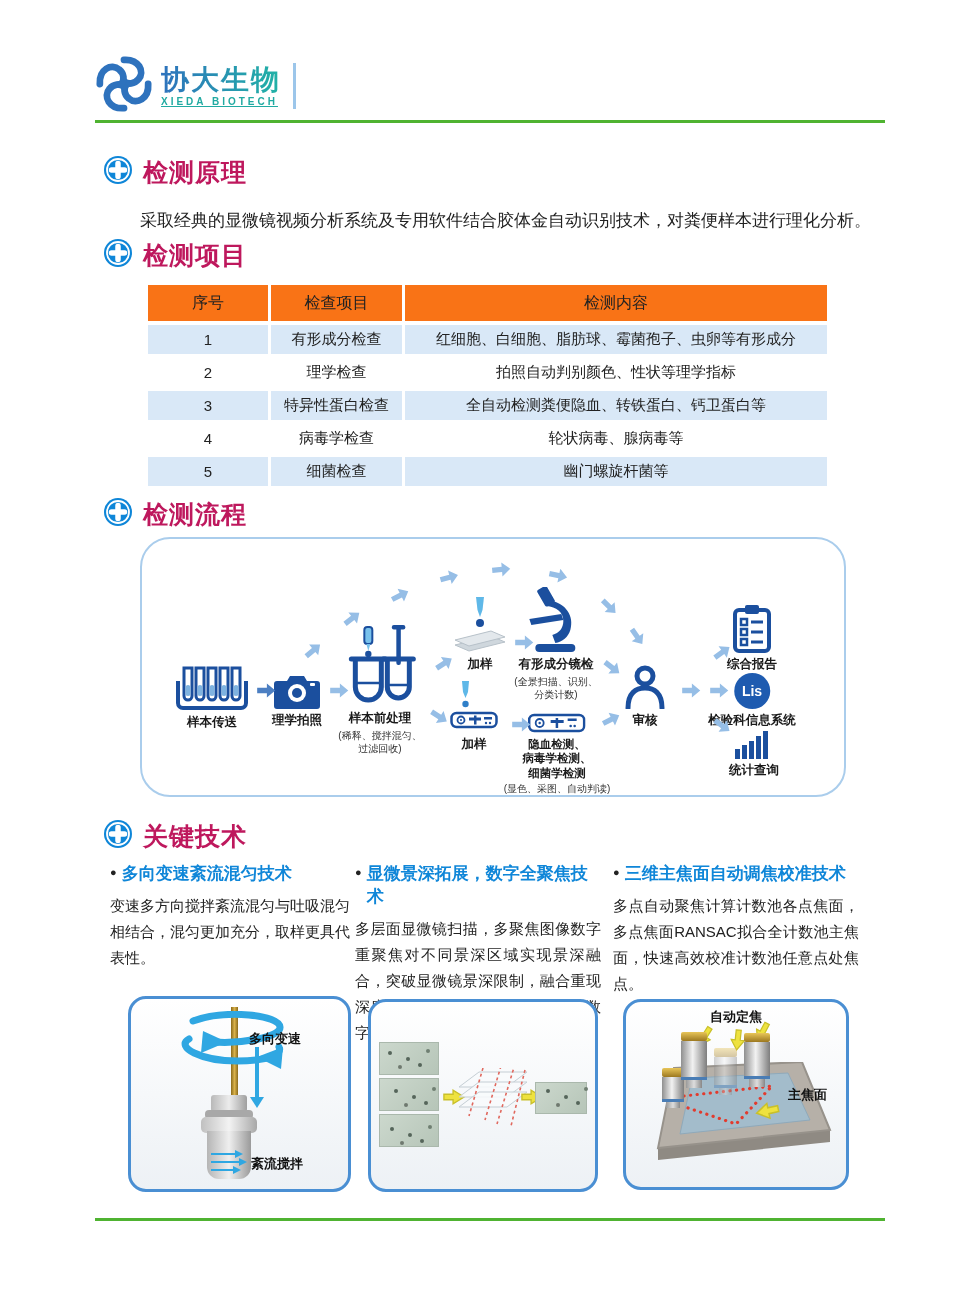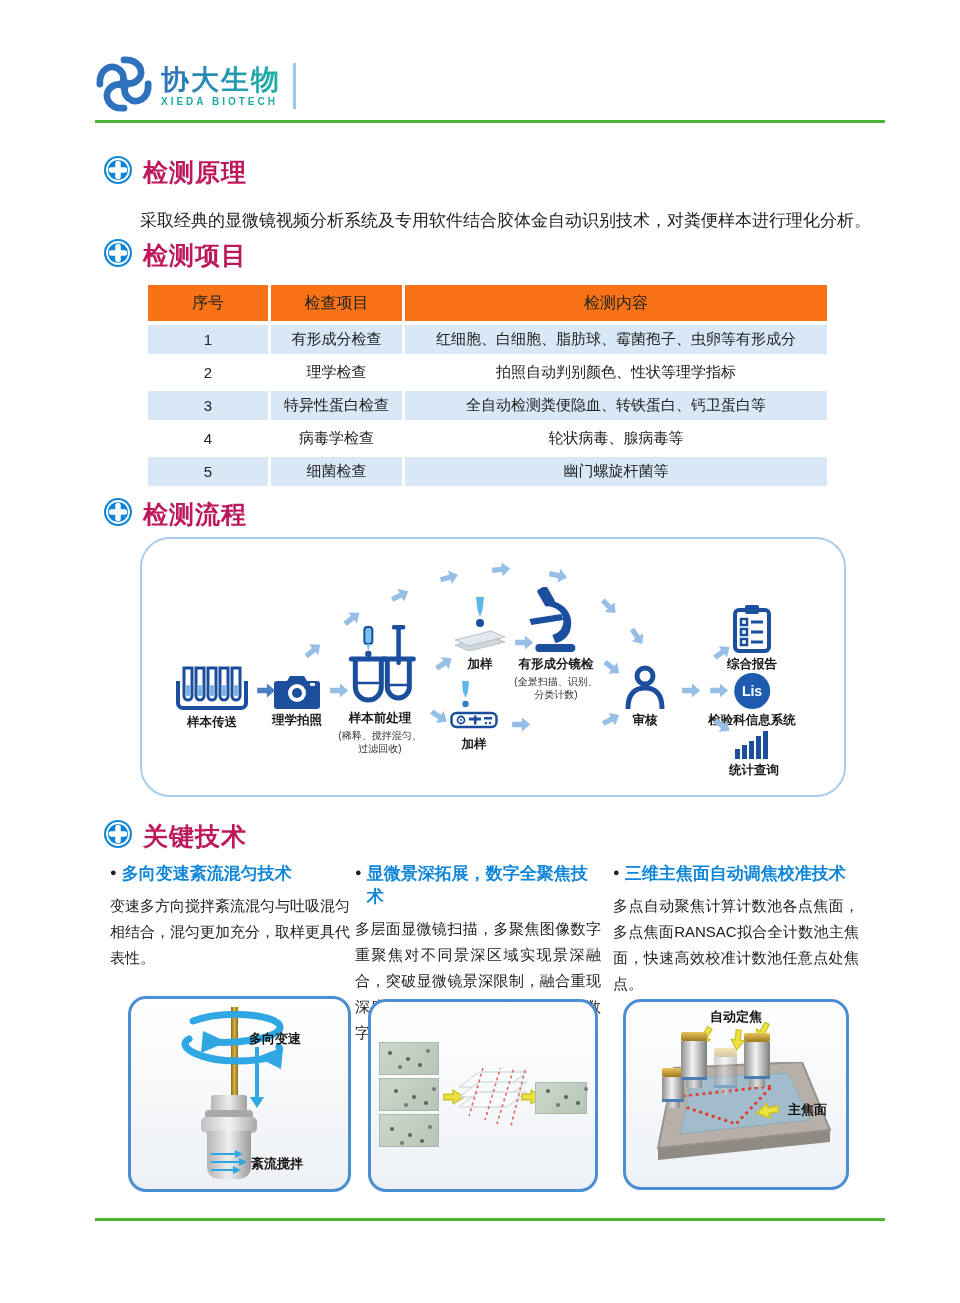--- a/index.html
+++ b/index.html
@@ -5,21 +5,21 @@
   html,body{margin:0;padding:0;background:#fff;}
   .page{position:relative;width:960px;height:1276px;background:#fff;overflow:hidden;
         font-family:"Liberation Sans","DejaVu Sans",sans-serif;color:#222;}
   
   .header{position:absolute;left:95px;top:54px;height:64px;display:flex;align-items:center;}
   .logo-mark{flex:0 0 auto;margin-right:8px;}
   .logo-text{display:flex;flex-direction:column;line-height:1;}
   .logo-cn{font-size:28px;font-weight:bold;letter-spacing:2px;
            background:linear-gradient(90deg,#2e72bd,#21b3a6);
            -webkit-background-clip:text;background-clip:text;color:transparent;}
-  .logo-en{font-size:10px;color:#21aaa2;letter-spacing:3px;margin-top:3px;font-weight:bold;}
+  .logo-en{font-size:10px;color:#21aaa2;letter-spacing:3px;margin-top:3px;font-weight:bold;text-decoration:underline;}
   .hdr-divider{width:3px;height:46px;background:#9cc6ea;margin:0 14px 0 12px;}
   .product-title{font-size:31px;font-weight:bold;color:#1583d8;letter-spacing:1px;margin:0;}
   .rule{position:absolute;left:95px;width:790px;height:3px;background:#4fb331;}
   .rule.top{top:120px;} .rule.bottom{top:1218px;}
   
   .sec{position:absolute;display:flex;align-items:center;gap:10px;}
   .sec h2{margin:0;font-size:25px;font-weight:bold;color:#be185d;letter-spacing:1px;}
   
   .principle-body{position:absolute;left:140px;top:192px;width:740px;font-size:17px;color:#222;}
   
@@ -275,20 +275,38 @@
           <rect x="19" y="36.5" width="12" height="3" fill="#1b4f9e"></rect>
           <rect x="24" y="34.5" width="2.5" height="9" fill="#1b4f9e"></rect>
           <rect x="34" y="36" width="8" height="2.5" fill="#1b4f9e"></rect>
           <circle cx="36" cy="42" r="1.2" fill="#1b4f9e"></circle>
             <circle cx="40" cy="42" r="1.2" fill="#1b4f9e"></circle>
         </svg>
       </span>
       <div class="nlabel">加样</div>
     </div>
 
+    <div class="node" style="left:415px;top:174px">
+      <span class="nicon">
+        <svg width="58" height="20" viewBox="0 0 58 20">
+          <rect x="1.5" y="2" width="55" height="16" rx="5" fill="#fff" stroke="#1b4f9e" stroke-width="2.5"></rect>
+          <circle cx="12" cy="10" r="4" fill="none" stroke="#1b4f9e" stroke-width="1.8"></circle>
+          <circle cx="12" cy="10" r="1.2" fill="#1b4f9e"></circle>
+          <rect x="23" y="7" width="13" height="3" fill="#1b4f9e"></rect>
+          <rect x="28" y="5" width="2.5" height="10" fill="#1b4f9e"></rect>
+          <rect x="40" y="5.5" width="9" height="2.5" fill="#1b4f9e"></rect>
+          <circle cx="43" cy="13" r="1.3" fill="#1b4f9e"></circle>
+            <circle cx="47" cy="13" r="1.3" fill="#1b4f9e"></circle>
+        </svg>
+      </span>
+      <div class="nlabel" style="font-size:11.5px">隐血检测、
+病毒学检测、
+细菌学检测</div>
+      <div class="nsub">(显色、采图、自动判读)</div>
+    </div>
 
     <div class="node" style="left:503px;top:126px">
       <span class="nicon">
         <svg width="42" height="44" viewBox="0 0 42 44">
           <g fill="none" stroke="#1b4f9e" stroke-width="5">
             <circle cx="21" cy="11" r="8"></circle>
             <path d="M4 43 C 4 28 12 23 21 23 C 30 23 38 28 38 43" stroke-linecap="round"></path>
           </g>
         </svg>
       </span>
@@ -571,17 +589,17 @@
     <div class="obj" style="left:118px;top:31px;width:26px">
       <div class="cap"></div>
         <div class="bod" style="height:34px"></div>
         <div class="ring"></div>
         <div class="tip" style="height:8px"></div>
       </div>
     <span class="yarr" style="left:126px;top:96px;transform:rotate(168deg)">
       <svg width="30" height="18" viewBox="0 0 24 18">
           <path d="M1 6 h10 V1.5 L23 9 L11 16.5 V12 H1 z" fill="#eee23f" stroke="#c9c02a" stroke-width="1.5"></path>
         </svg></span>
-    <div class="flabel" style="left:162px;top:99px">主焦面</div>
+    <div class="flabel" style="left:162px;top:84px">主焦面</div>
   </div>
 
   <div class="rule bottom"></div>
 </div>
 
 </body></html>

